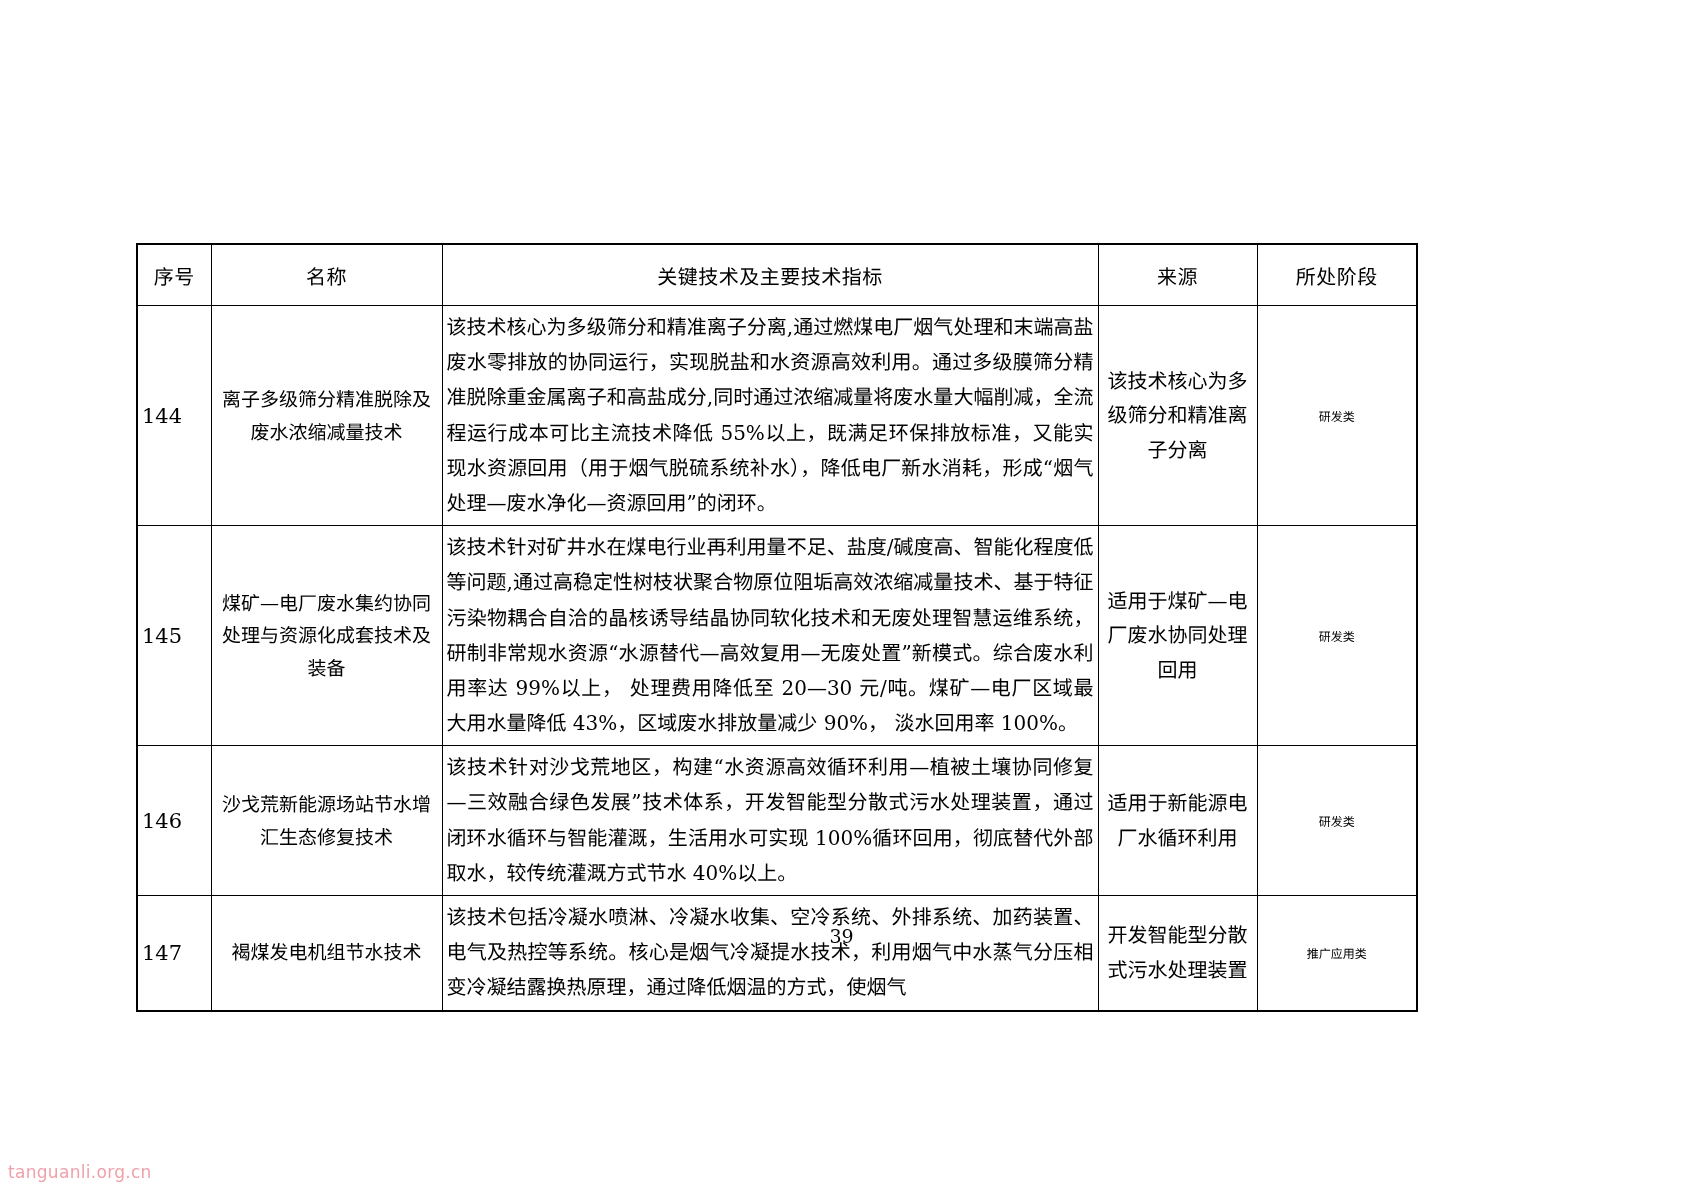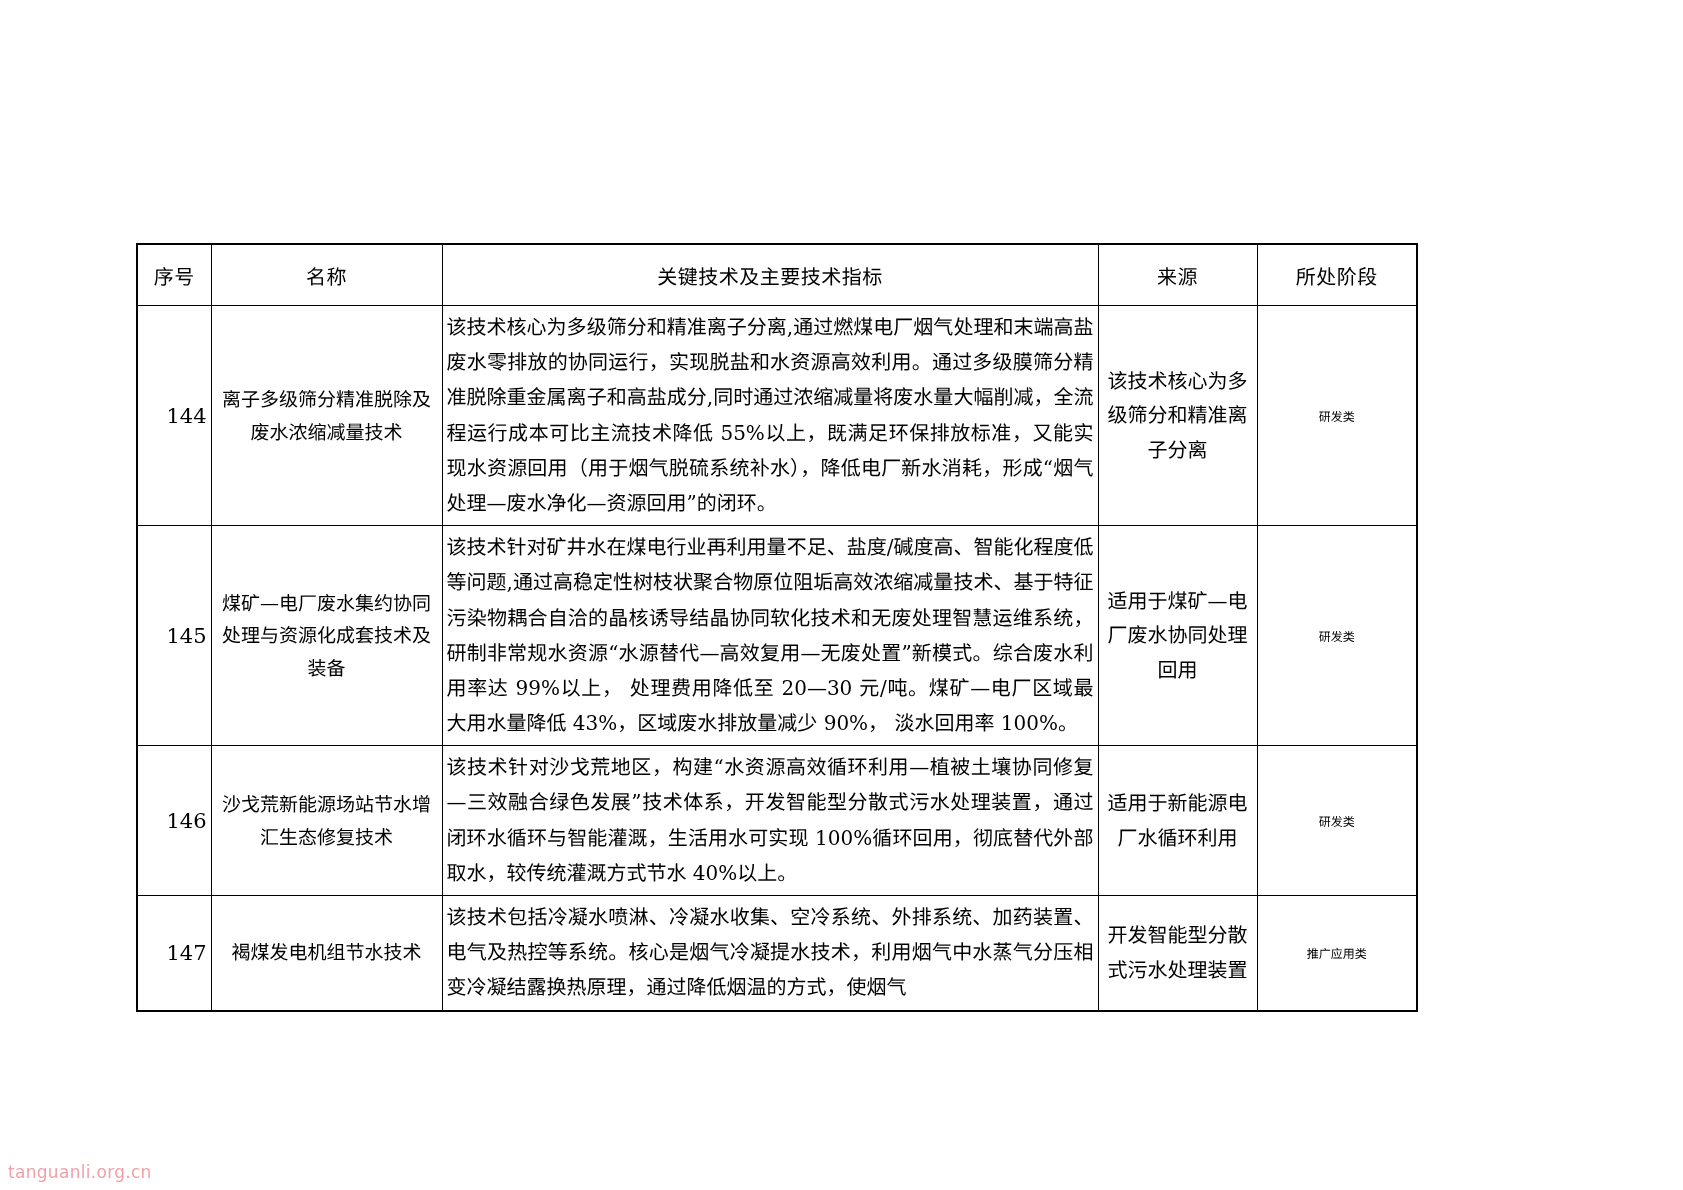--- a/index.html
+++ b/index.html
@@ -67,21 +67,21 @@
   thead td {
     height: 52px;
     text-align: center;
     font-family: "DejaVu Sans", "Liberation Sans", sans-serif;
     font-size: 20px;
     font-weight: normal;
     letter-spacing: 0.5px;
   }
 
   td.cell-no {
-    text-align: right;
+    text-align: left;
     font-size: 21px;
     font-family: "DejaVu Serif", "Liberation Serif", serif;
   }
 
   td.cell-name {
     text-align: center;
     font-size: 19px;
     line-height: 1.72;
     padding: 4px 9px;
     font-family: "DejaVu Serif", "Liberation Serif", serif;
@@ -182,16 +182,17 @@
           <td class="cell-no">147</td>
           <td class="cell-name">褐煤发电机组节水技术</td>
           <td class="cell-key">该技术包括冷凝水喷淋、冷凝水收集、空冷系统、外排系统、加药装置、电气及热控等系统。核心是烟气冷凝提水技术，利用烟气中水蒸气分压相变冷凝结露换热原理，通过降低烟温的方式，使烟气</td>
           <td class="cell-src">开发智能型分散式污水处理装置</td>
           <td class="cell-stage">推广应用类</td>
         </tr>
       </tbody>
     </table>
   </div>
 
+  <div class="page-number">39</div>
 
   <div class="watermark">tanguanli.org.cn</div>
 
 </div>
 
 </body></html>

